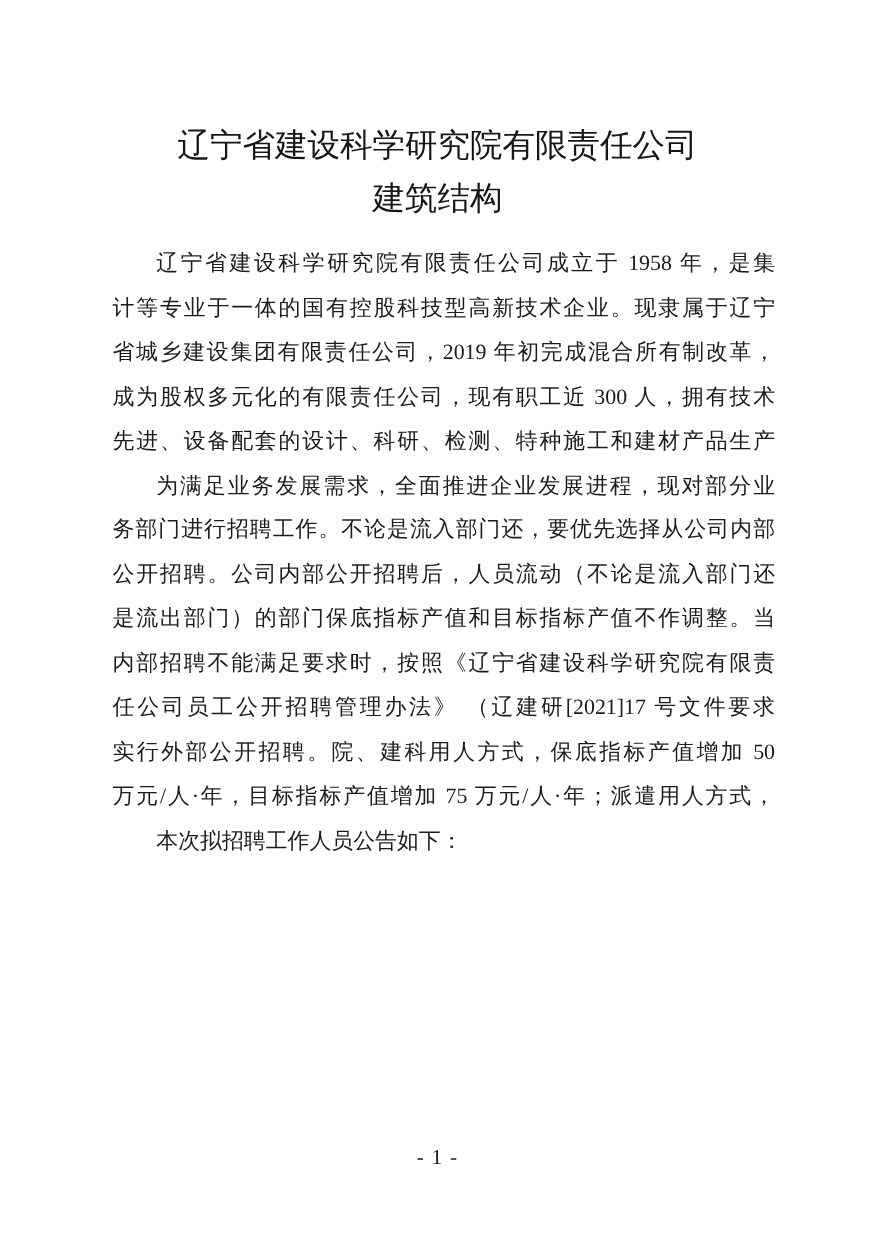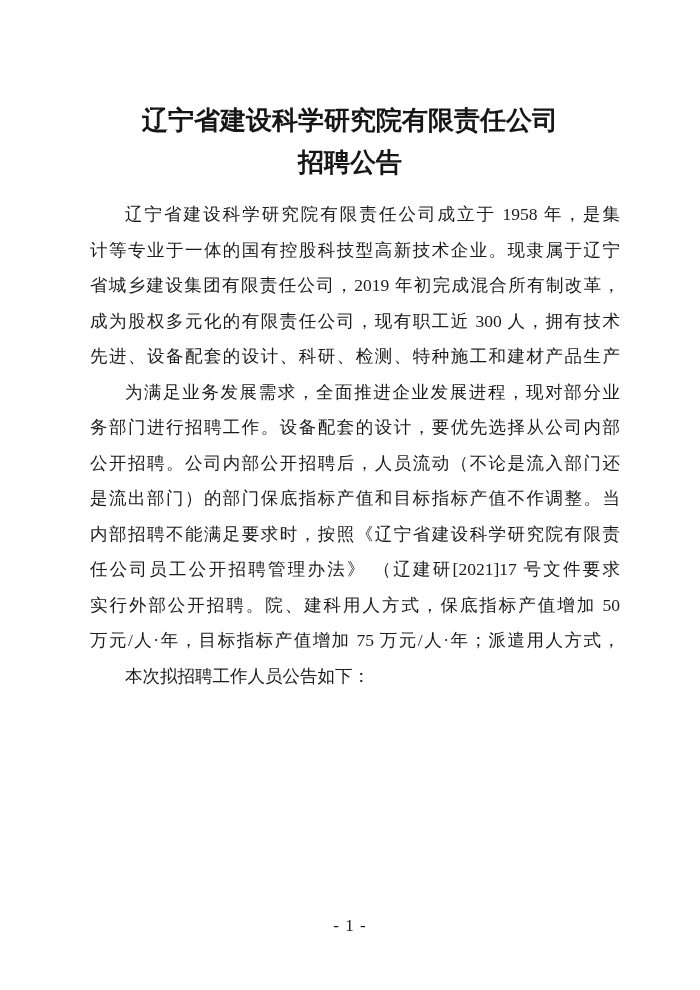--- a/index.html
+++ b/index.html
@@ -9,26 +9,27 @@
   }
   .page {
     position: relative;
     width: 700px;
     height: 990px;
     background: #ffffff;
     color: #1b1b1b;
     overflow: hidden;
   }
   .title {
-    padding-top: 100px;
+    padding-top: 52px;
     text-align: center;
-    font-weight: bold;
+    font-weight: normal;
     font-size: 26px;
     line-height: 42px;
     color: #161616;
+    margin-top: 44px;
   }
   .doc-body {
     margin: 13px 80px 0 90px;
     width: 530px;
   }
   .para { margin: 0; }
   .line {
     font-size: 17.5px;
     line-height: 35.5px;
     height: 35.5px;
@@ -50,34 +51,34 @@
     color: #1b1b1b;
     letter-spacing: 1px;
   }
 </style>
 </head>
 <body>
 
 <div class="page" style="background: rgb(255, 255, 255); color: rgb(27, 27, 27);">
   <div class="title">
     <div class="title-line">辽宁省建设科学研究院有限责任公司</div>
-    <div class="title-line">招聘公告</div>
+    <div class="title-line">建筑结构</div>
   </div>
 
   <div class="doc-body">
       <div class="para">
         <div class="line first">辽宁省建设科学研究院有限责任公司成立于 1958 年，是集</div>
         <div class="line">计等专业于一体的国有控股科技型高新技术企业。现隶属于辽宁</div>
         <div class="line">省城乡建设集团有限责任公司，2019 年初完成混合所有制改革，</div>
         <div class="line">成为股权多元化的有限责任公司，现有职工近 300 人，拥有技术</div>
         <div class="line">先进、设备配套的设计、科研、检测、特种施工和建材产品生产</div>
       </div>
       <div class="para">
         <div class="line first">为满足业务发展需求，全面推进企业发展进程，现对部分业</div>
-        <div class="line">务部门进行招聘工作。设备配套的设计，要优先选择从公司内部</div>
+        <div class="line">务部门进行招聘工作。不论是流入部门还，要优先选择从公司内部</div>
         <div class="line">公开招聘。公司内部公开招聘后，人员流动（不论是流入部门还</div>
         <div class="line">是流出部门）的部门保底指标产值和目标指标产值不作调整。当</div>
         <div class="line">内部招聘不能满足要求时，按照《辽宁省建设科学研究院有限责</div>
         <div class="line">任公司员工公开招聘管理办法》 （辽建研[2021]17 号文件要求</div>
         <div class="line">实行外部公开招聘。院、建科用人方式，保底指标产值增加 50</div>
         <div class="line">万元/人·年，目标指标产值增加 75 万元/人·年；派遣用人方式，</div>
       </div>
       <div class="para">
         <div class="line first end">本次拟招聘工作人员公告如下：</div>
       </div>

